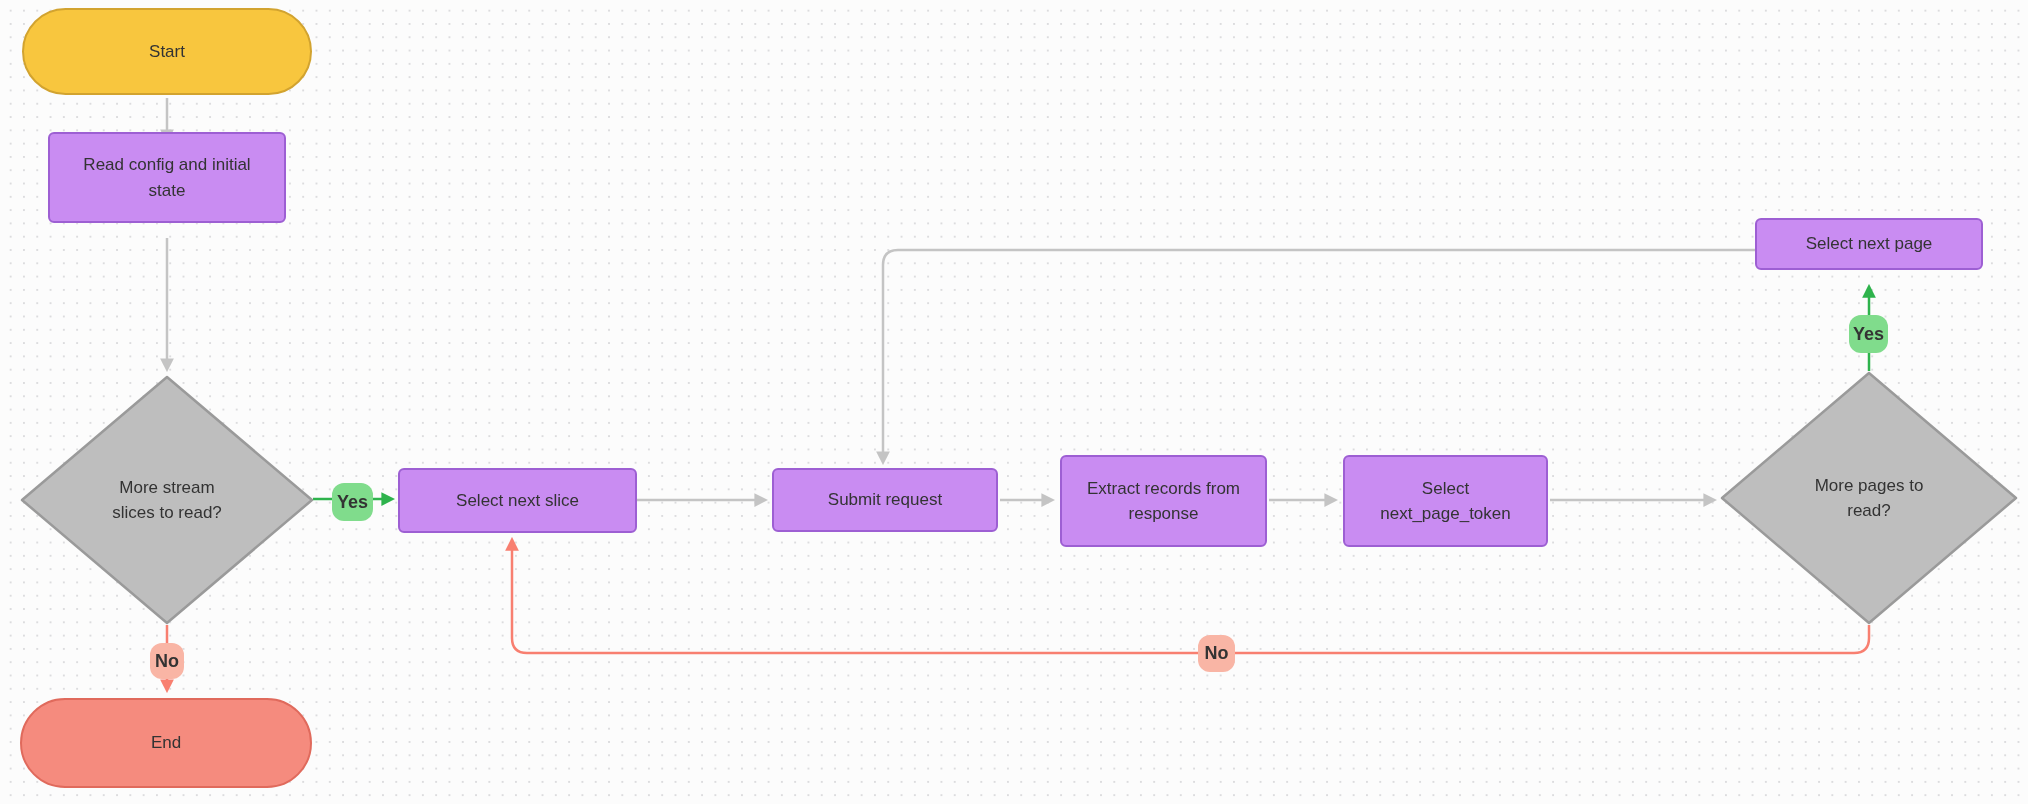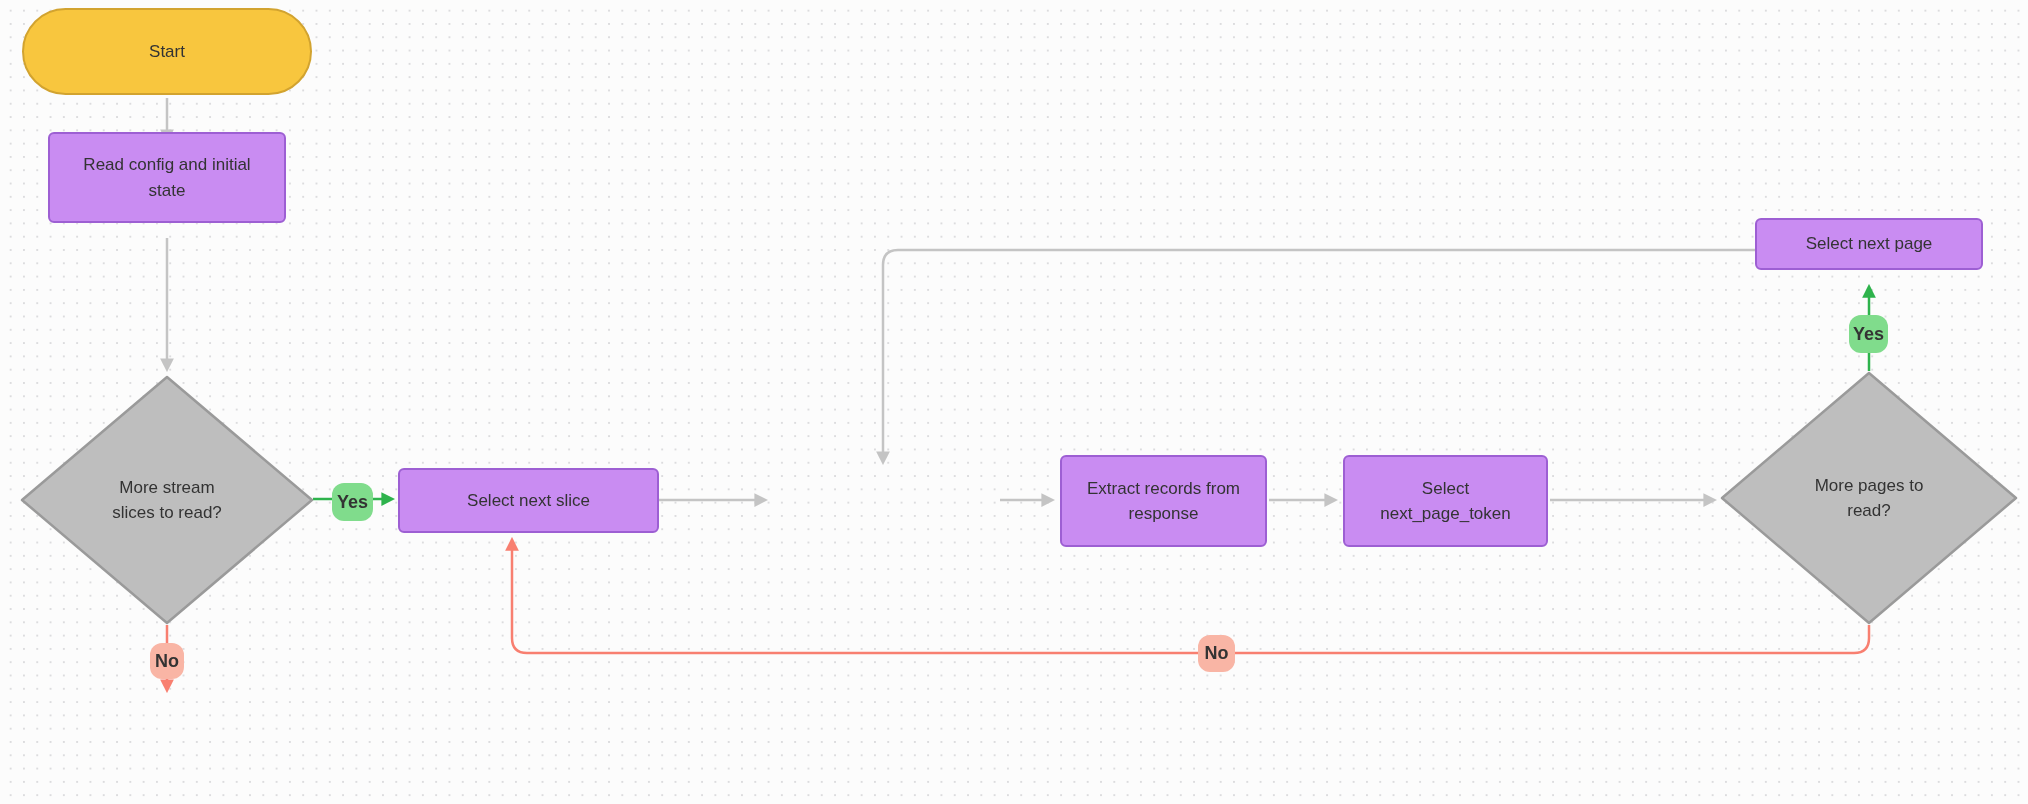--- a/index.html
+++ b/index.html
@@ -68,34 +68,36 @@
   </svg>
 
   <div class="node stadium-start" style="left:22px;top:8px;width:290px;height:87px;">Start</div>
 
   <div class="node process" style="left:48px;top:132px;width:238px;height:91px;">Read config and initial
 state</div>
 
   <div class="node decision-label" style="left:42px;top:440px;width:250px;height:120px;">More stream
 slices to read?</div>
 
-  <div class="node process" style="left:398px;top:468px;width:261px;height:65px;">Select next slice</div>
+  <div class="node process" style="left:398px;top:468px;width:239px;height:65px;">Select next slice</div>
 
+  <div class="node process" style="left:772px;top:468px;width:226px;height:64px;">Submit request</div>
 
   <div class="node process" style="left:1060px;top:455px;width:207px;height:92px;">Extract records from
 response</div>
 
   <div class="node process" style="left:1343px;top:455px;width:205px;height:92px;">Select
 next_page_token</div>
 
   <div class="node decision-label" style="left:1744px;top:438px;width:250px;height:120px;">More pages to
 read?</div>
 
   <div class="node process" style="left:1755px;top:218px;width:228px;height:52px;">Select next page</div>
 
+  <div class="node stadium-end" style="left:20px;top:698px;width:292px;height:90px;">End</div>
 
   <div class="badge badge-yes" style="left:332px;top:483px;width:41px;height:38px;">Yes</div>
 
   <div class="badge badge-no" style="left:150px;top:643px;width:34px;height:36px;">No</div>
 
   <div class="badge badge-yes" style="left:1849px;top:315px;width:39px;height:38px;">Yes</div>
 
   <div class="badge badge-no" style="left:1198px;top:635px;width:37px;height:37px;">No</div>
 
 </div>

